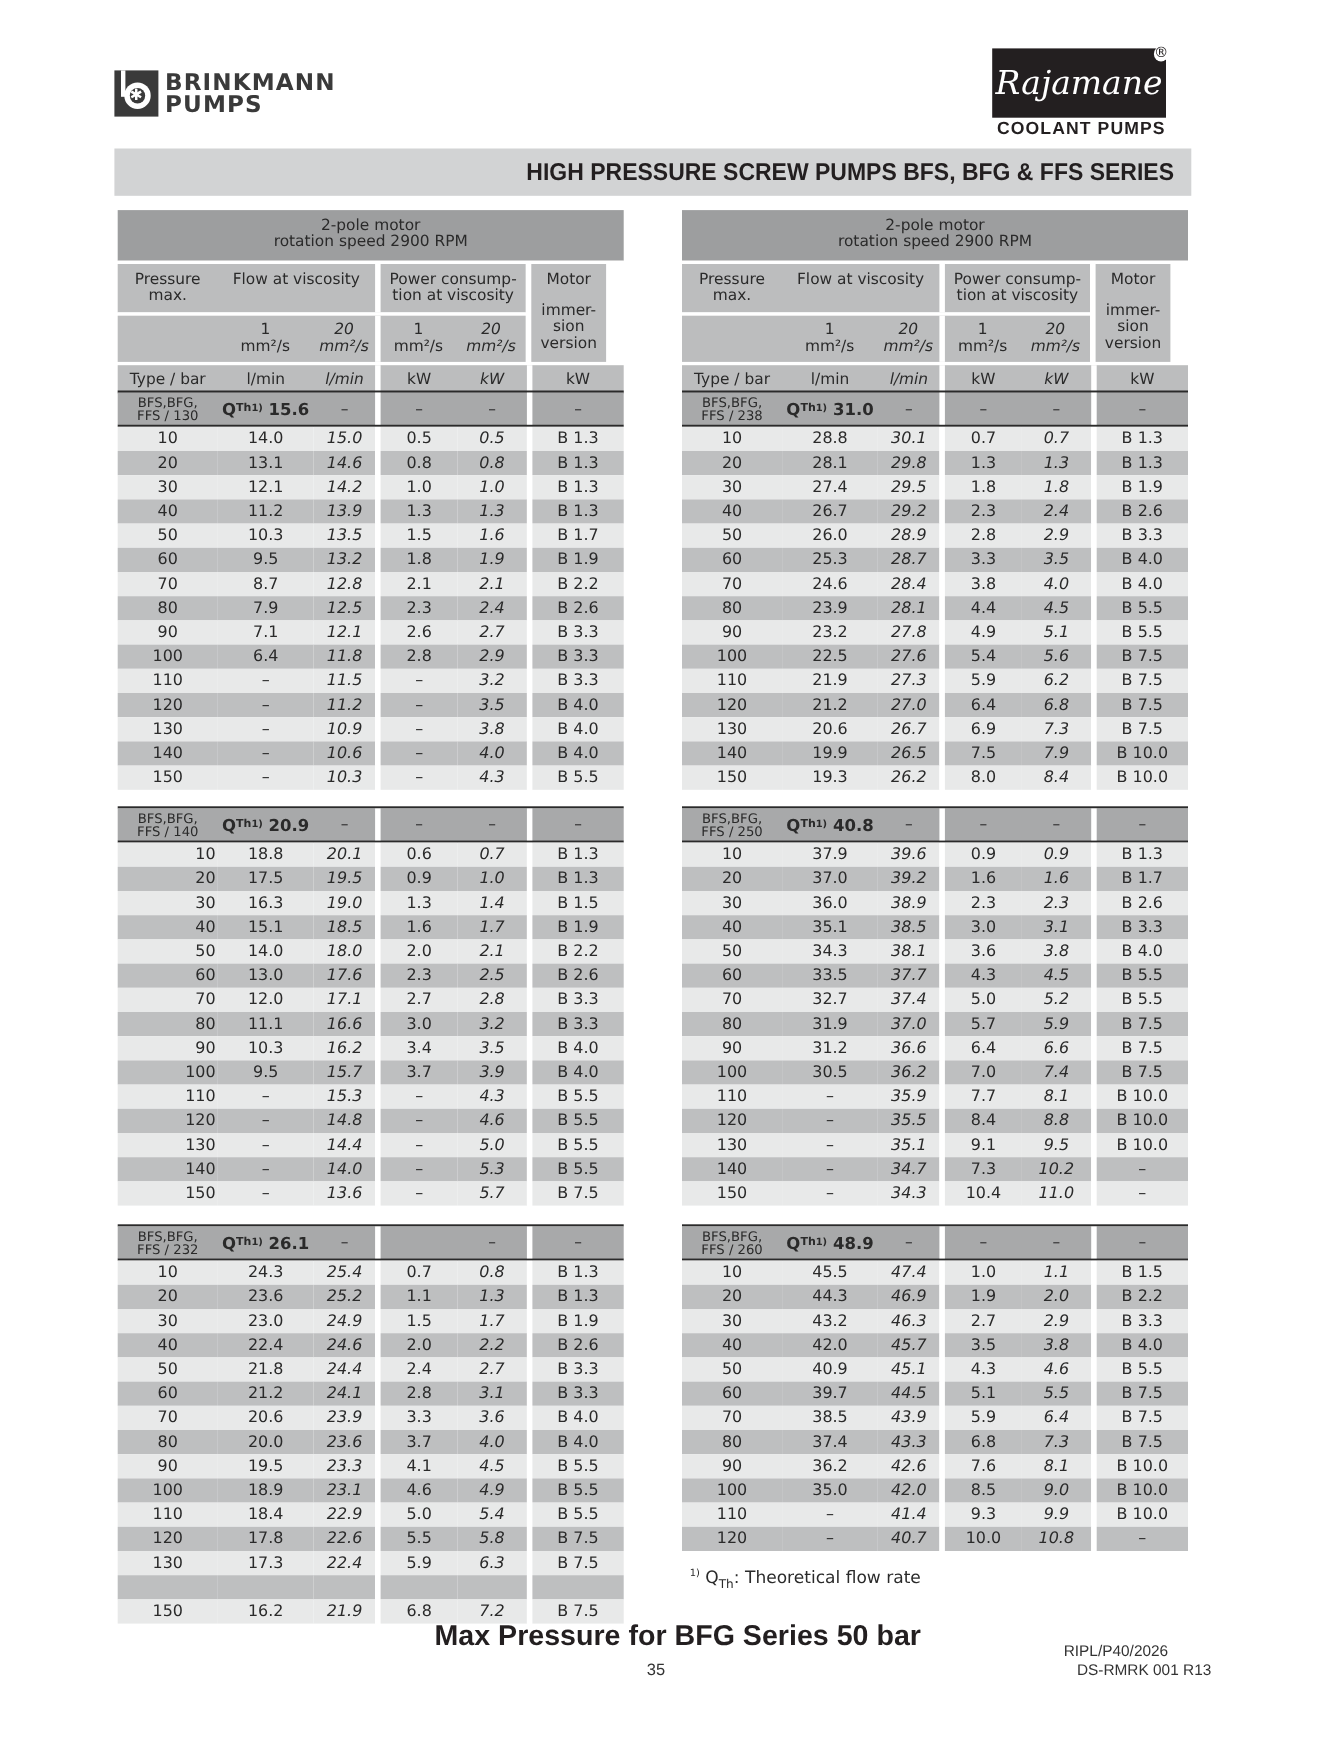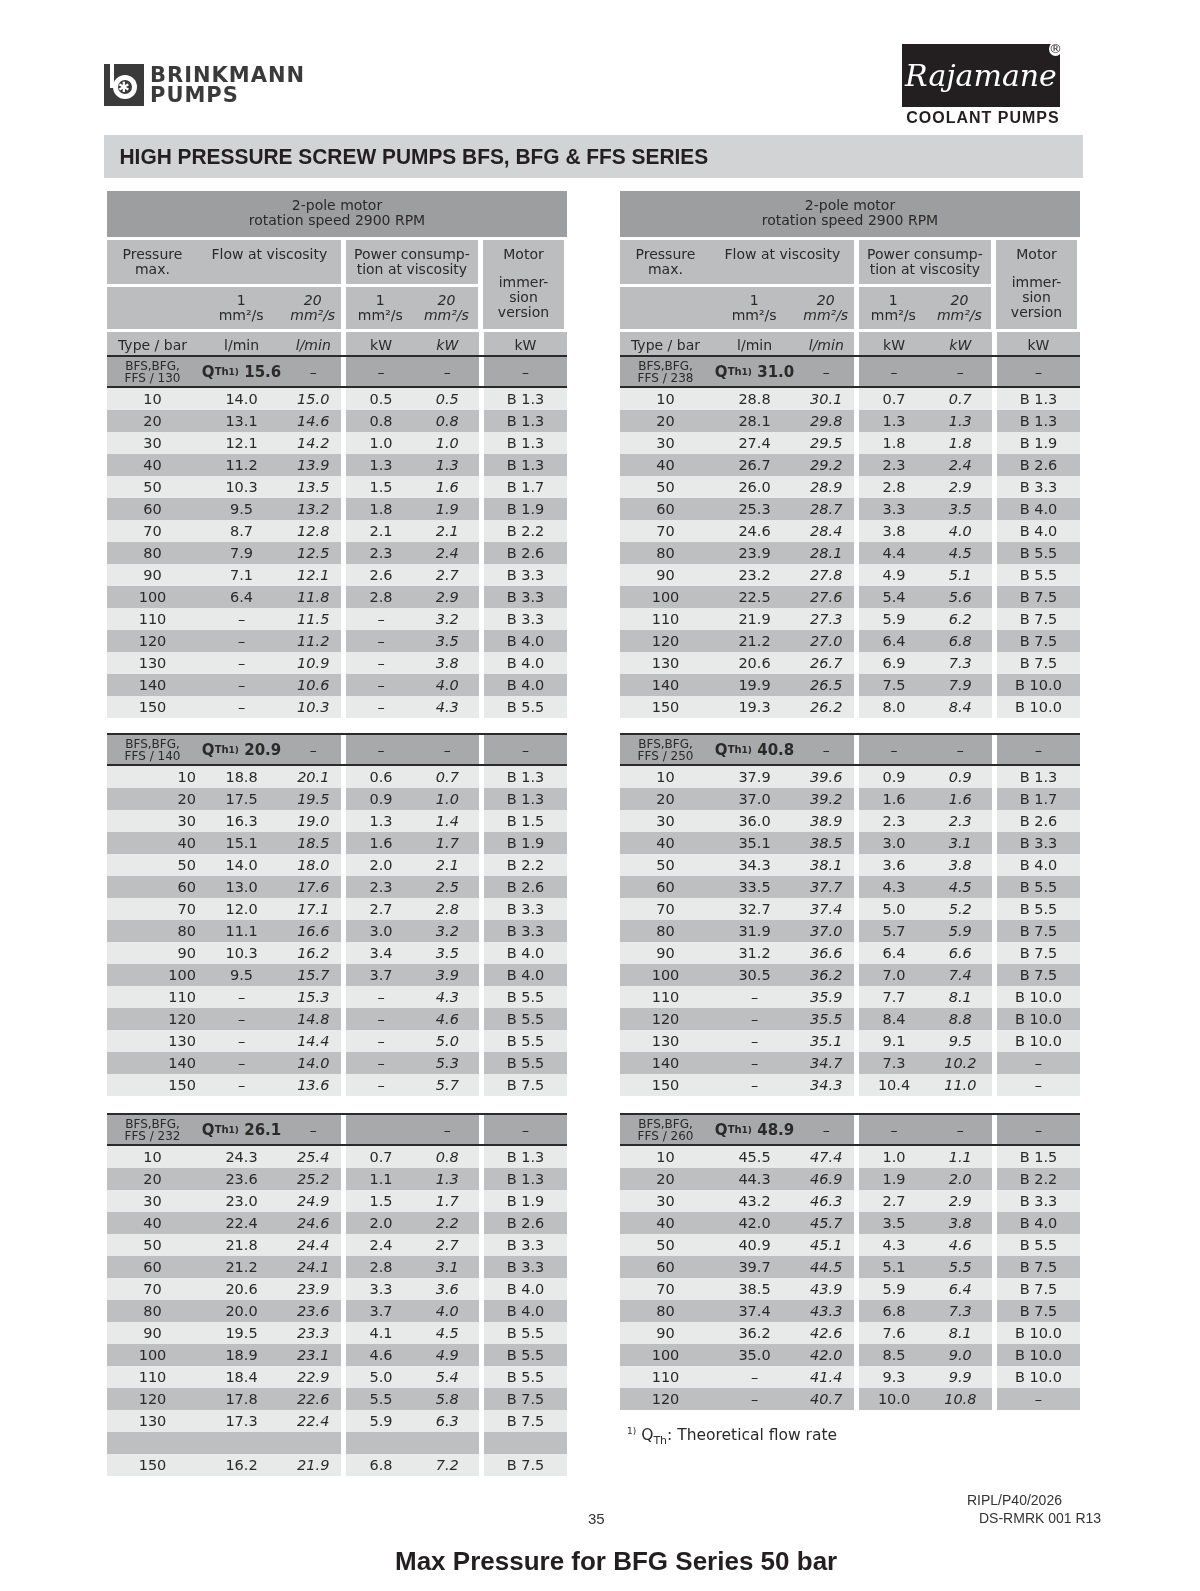--- a/index.html
+++ b/index.html
@@ -14,21 +14,21 @@
   .bk-box .ring::after { content: "✱"; position: absolute; left: 5px; top: 1px; color: #fff; font-size: 14px; line-height: 22px; }
   .bk-box .stem { position: absolute; left: 6px; top: 0; width: 4px; height: 24px; background: #fff; }
   .bk-text { font-family: "DejaVu Sans", sans-serif; font-weight: bold; color: #3a3a3a; font-size: 21px; line-height: 20px; letter-spacing: 1px; }
 
   .rajamane { position: absolute; left: 902px; top: 44px; width: 160px; }
   .raj-box { width: 158px; height: 63px; background: #231f20; color: #fff; display: flex; align-items: center; justify-content: center; position: relative; }
   .raj-script { font-family: "DejaVu Serif", serif; font-style: italic; font-size: 30px; color: #fff; }
   .raj-reg { position: absolute; right: -2px; top: -2px; font-size: 13px; color: #231f20; background: #fff; border-radius: 50%; line-height: 14px; }
   .raj-sub { font-family: "Liberation Sans", sans-serif; font-weight: bold; font-size: 16px; color: #231f20; letter-spacing: 1px; margin-top: 2px; text-align: center; width: 162px; }
 
-  .title-band { position: absolute; left: 104px; top: 135px; width: 979px; height: 43px; background: #d2d3d4; display: flex; align-items: center; justify-content: flex-start; }
+  .title-band { position: absolute; left: 104px; top: 135px; width: 979px; height: 43px; background: #d2d3d4; display: flex; align-items: center; justify-content: flex-end; }
   .title-band span { font-family: "Liberation Sans", sans-serif; font-weight: bold; font-size: 22px; color: #231f20; transform: scaleX(0.95); }
 
   
   .panel { position: absolute; width: 460px; }
   .panel.left { left: 107px; }
   .panel.right { left: 620px; }
 
   .hdr-top { height: 46px; background: #9d9e9f; color: #2a2a2a; text-align: center; font-size: 14px; line-height: 15px; padding-top: 7px; }
 
   .hrow { display: flex; }
@@ -42,42 +42,42 @@
   .gap { width: 5px; background: #fff; }
 
   .hdr-band { background: #bcbdbe; }
   .hsep-white { height: 3px; background: #fff; }
   .hsep-dark { height: 2px; background: #2a2a2a; }
 
   .h1 { height: 44px; }
   .h2 { height: 42px; }
   .h3 { height: 26px; font-size: 15px; }
 
-  .merged-motor { width: 81px; display: flex; flex-direction: column; align-items: center; justify-content: flex-start; text-align: center; font-size: 14px; line-height: 15px; padding-top: 7px; background: #bcbdbe; }
+  .merged-motor { width: 68px; display: flex; flex-direction: column; align-items: center; justify-content: flex-start; text-align: center; font-size: 14px; line-height: 15px; padding-top: 7px; background: #bcbdbe; }
 
   .group-row { height: 29px; background: #a8a9aa; }
   .group-row .c-type { font-size: 12px; line-height: 12px; text-align: center; }
   .group-row .qth { font-weight: bold; font-size: 15px; }
   .qth sub { font-size: 10px; }
   .qth sup { font-size: 9px; }
 
   .group-top-border { height: 2px; background: #2a2a2a; }
 
   .drow { height: 22px; display: flex; }
   .drow .cell { font-size: 14.5px; color: #2a2a2a; }
   .drow.odd > .cell { background: #e8e9e9; }
   .drow.even > .cell { background: #bebfc0; }
   .it { font-style: italic; }
   .drow.blank > .cell { background: #bebfc0; }
 
   .footnote { position: absolute; left: 627px; top: 1418px; font-size: 15.5px; color: #2a2a2a; line-height: 26px; }
   .footnote sup { font-size: 9px; }
   .footnote sub { font-size: 11px; }
 
-  .bottom-title { position: absolute; left: 395px; top: 1546px; font-family: "Liberation Sans", sans-serif; font-weight: bold; font-size: 26px; color: #231f20; }
+  .bottom-title { position: absolute; left: 395px; top: 1471px; font-family: "Liberation Sans", sans-serif; font-weight: bold; font-size: 26px; color: #231f20; }
   .page-num { position: absolute; left: 588px; top: 1510px; font-family: "Liberation Sans", sans-serif; font-size: 15px; color: #333; }
   .code1 { position: absolute; left: 967px; top: 1492px; font-family: "Liberation Sans", sans-serif; font-size: 14px; color: #333; }
   .code2 { position: absolute; left: 955px; top: 1510px; font-family: "Liberation Sans", sans-serif; font-size: 14px; color: #333; margin-left: 24px; }
 </style>
 </head>
 <body>
 
 <div class="brinkmann">
   <div class="bk-box">
       <div class="stem"></div>

